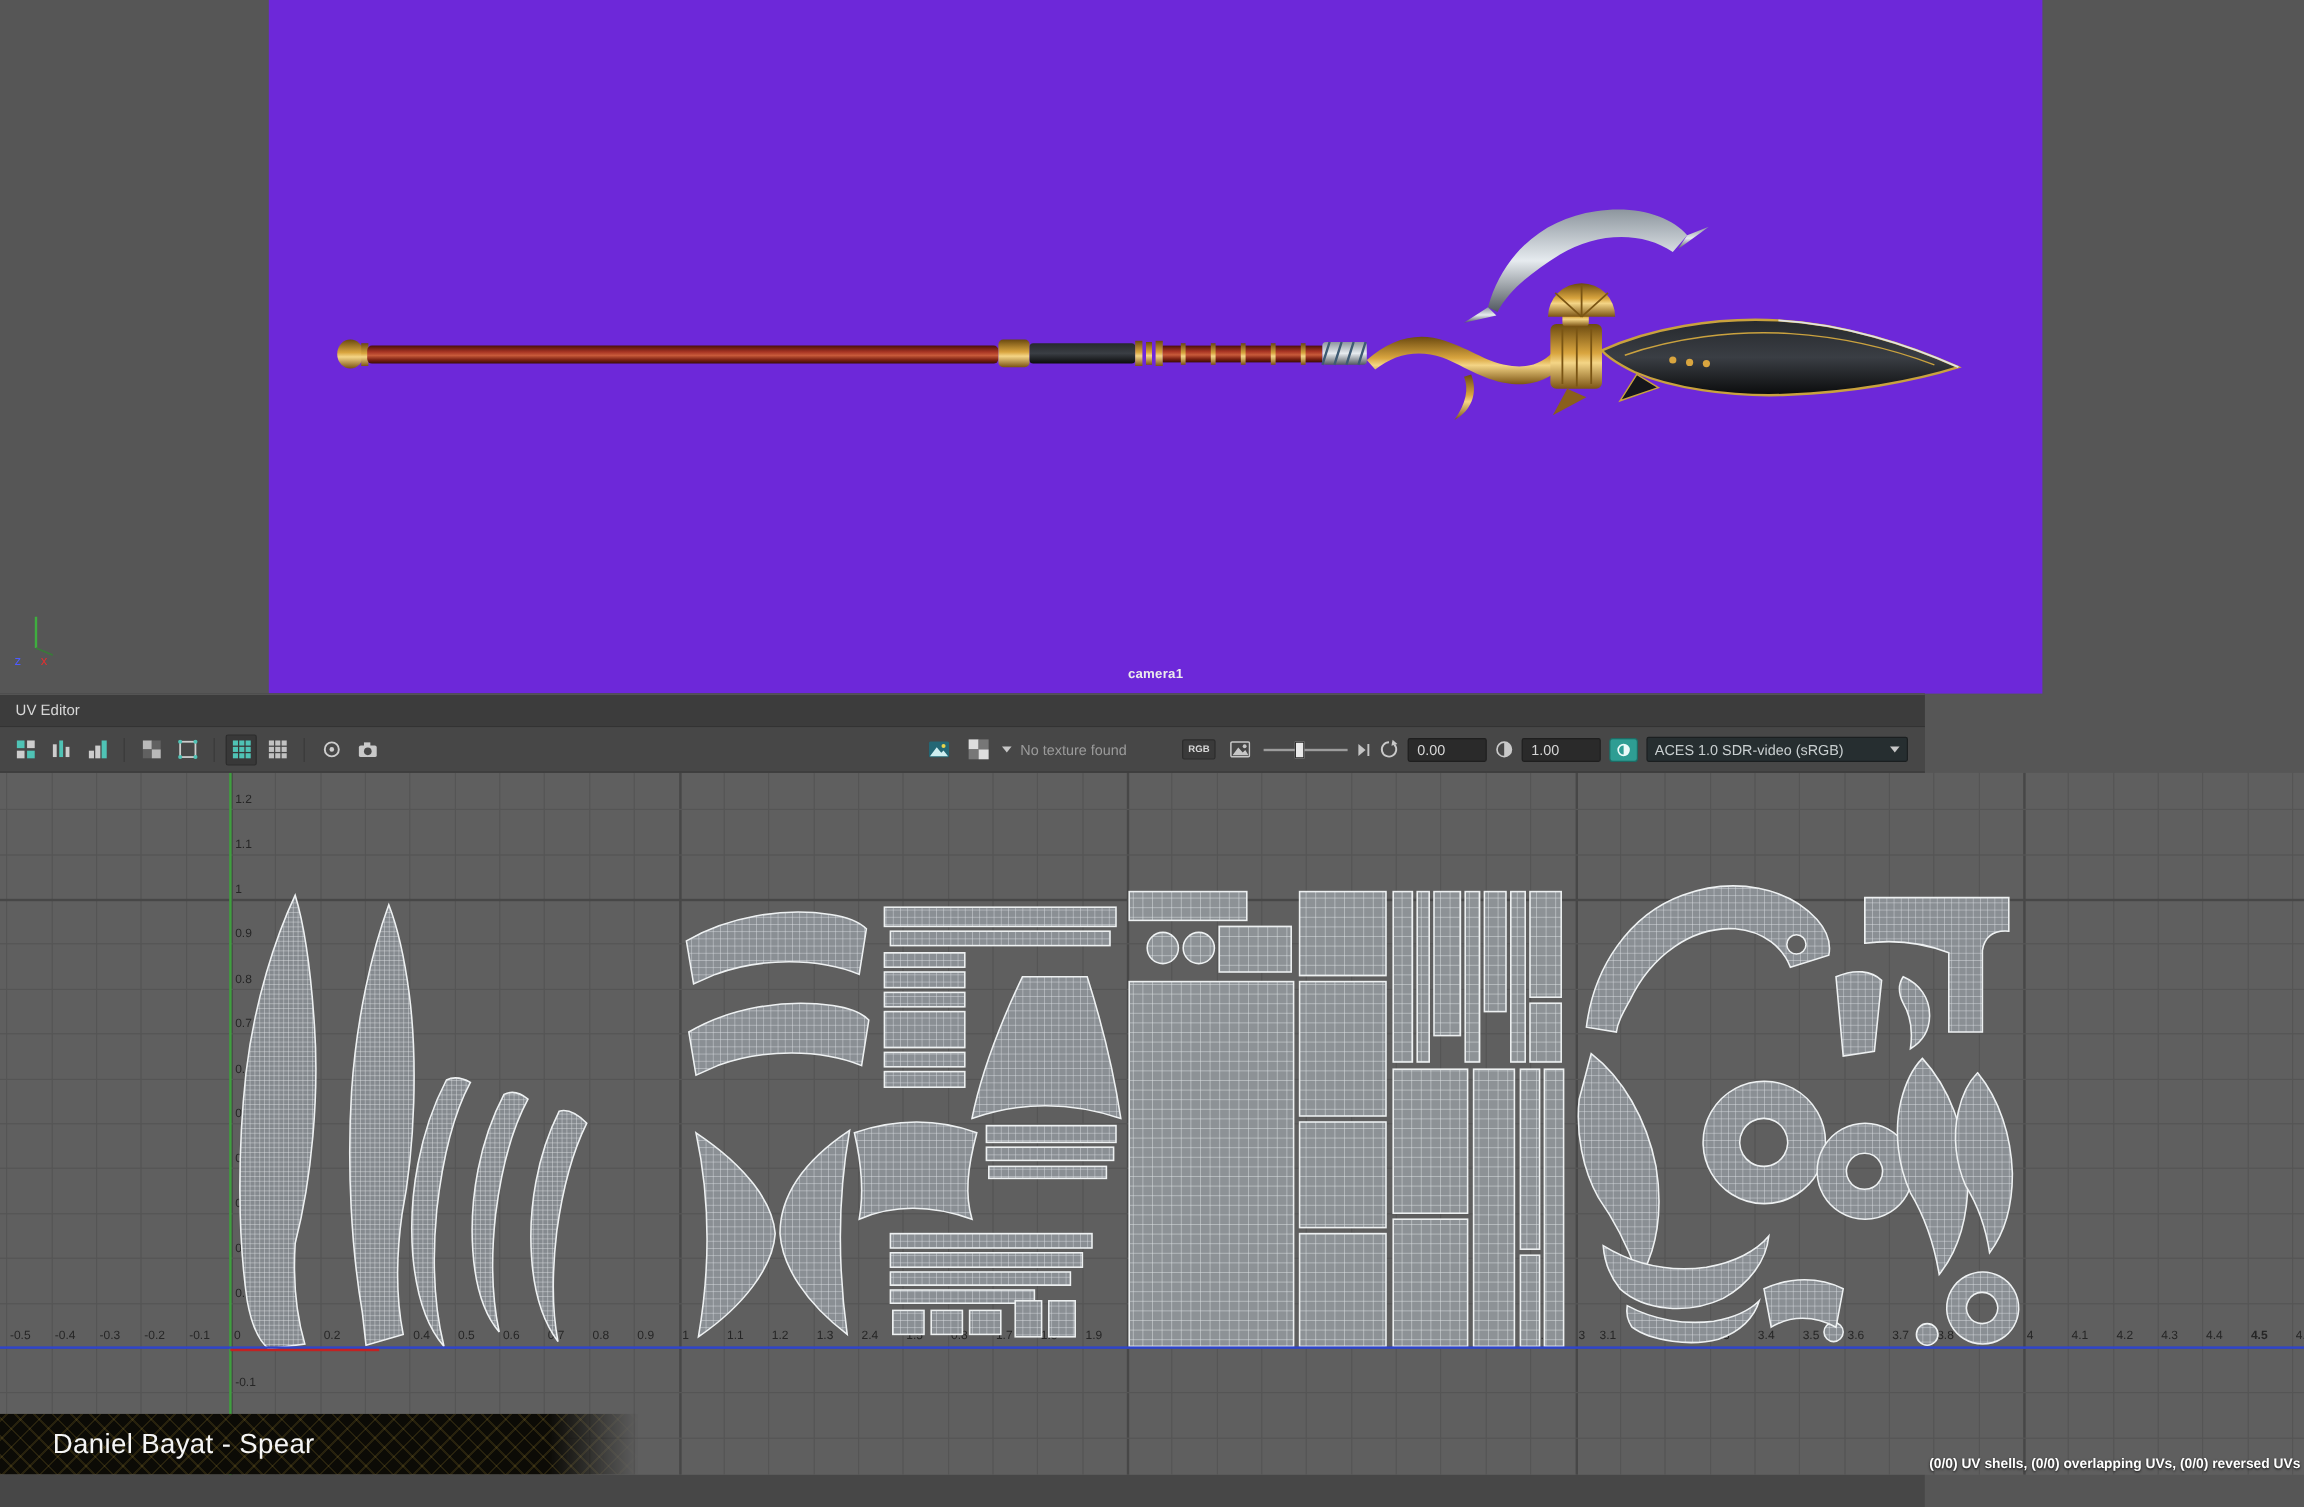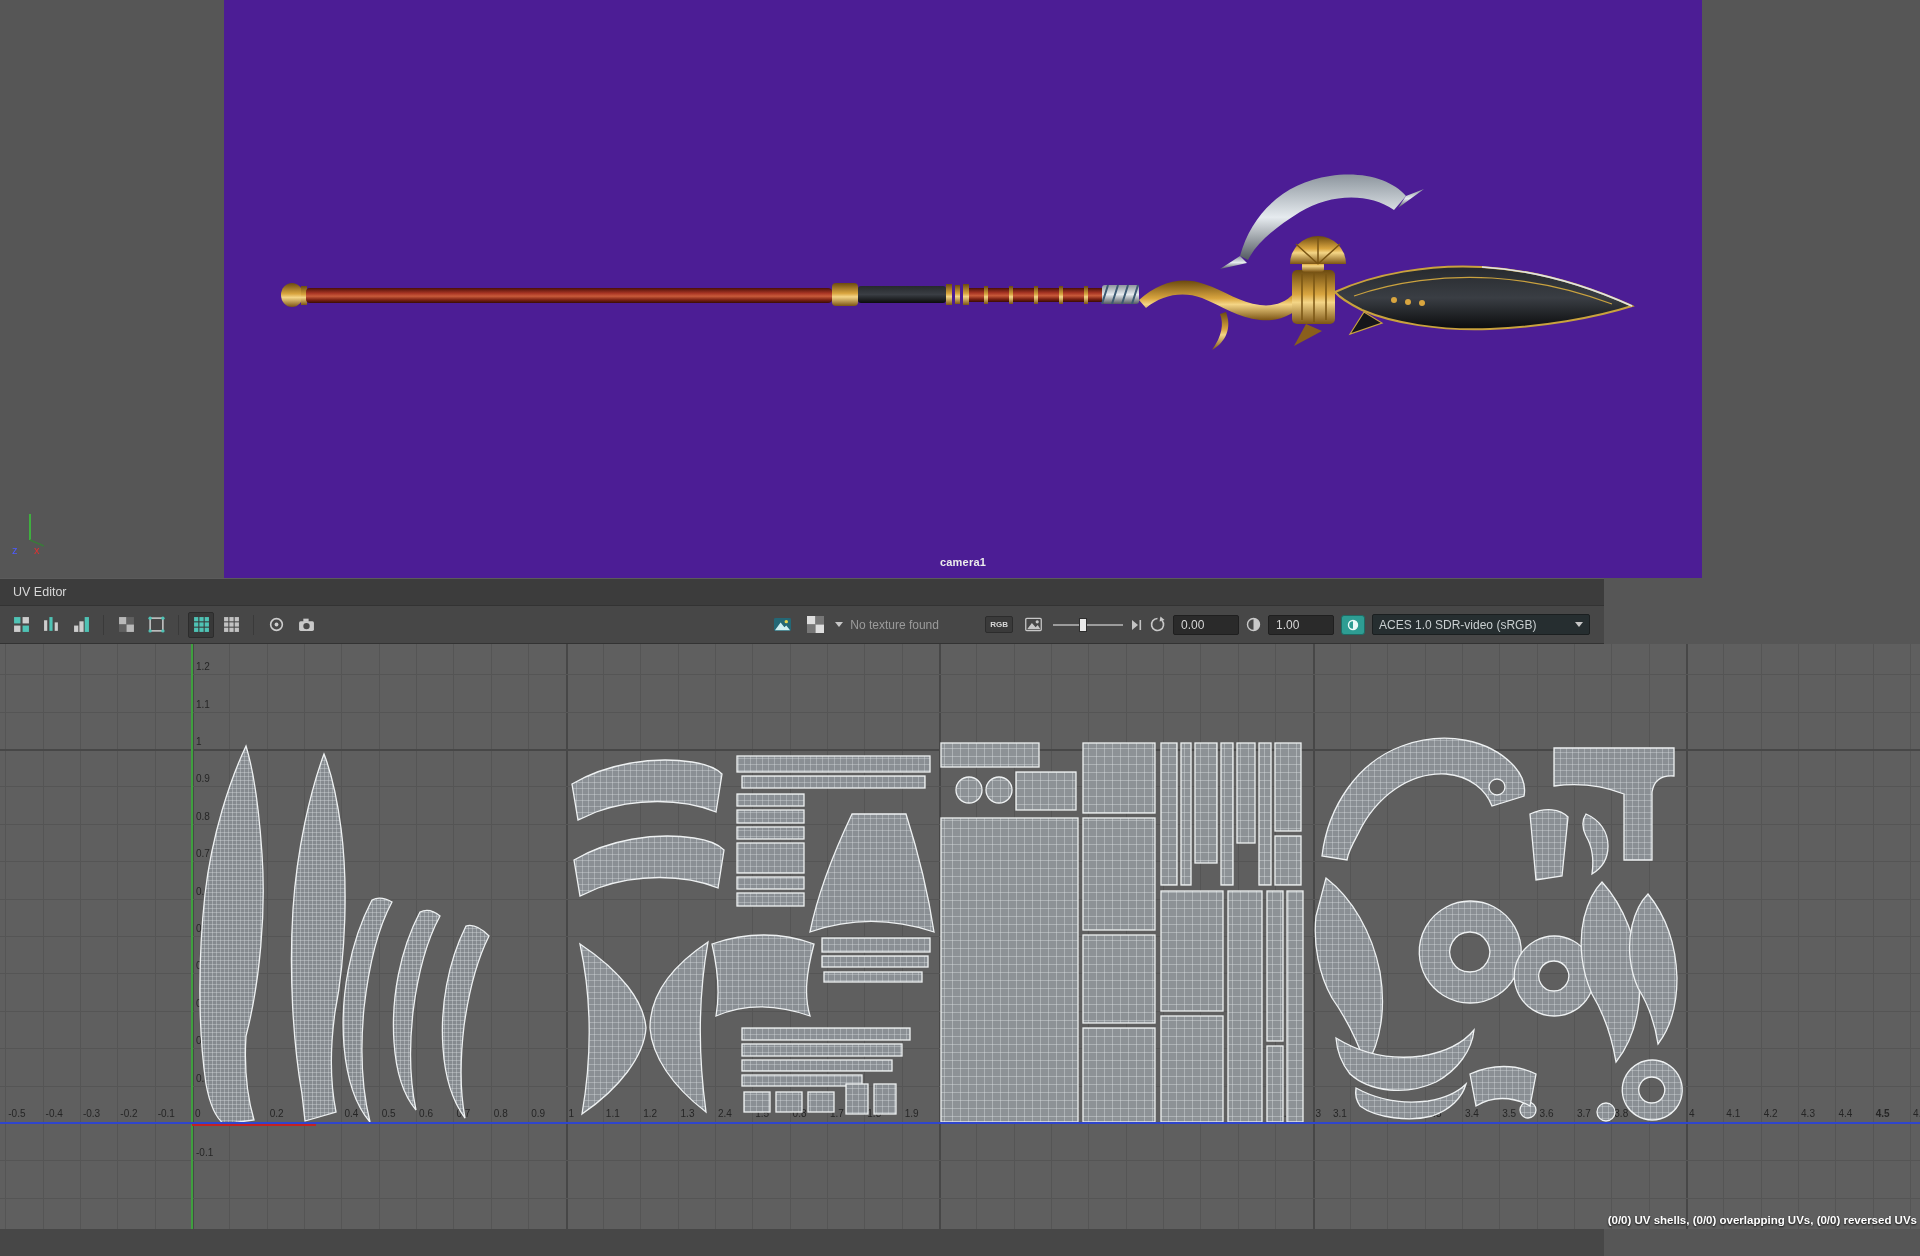--- a/index.html
+++ b/index.html
@@ -1,19 +1,19 @@
 <!DOCTYPE html>
 <html><head>
 <meta charset="utf-8">
 <style>
   *{margin:0;padding:0;box-sizing:border-box}
   html,body{width:1920px;height:1256px;overflow:hidden;background:#565656;font-family:"Liberation Sans",sans-serif;-webkit-font-smoothing:antialiased}
 
   
-  .viewport{position:absolute;left:224px;top:0;width:1478px;height:578px;background:#4c1d95}
+  .viewport{position:absolute;left:224px;top:0;width:1478px;height:578px;background:#6d28d9}
   .viewport svg.spear{position:absolute;inset:0}
   .camera-label{position:absolute;left:50%;bottom:10px;transform:translateX(-50%);color:#ececec;font-size:11px;font-weight:bold;letter-spacing:.2px}
   .axis-gizmo{position:absolute;left:6px;top:506px;width:48px;height:52px}
 
   
   .uv-panel{position:absolute;left:0;top:578px;width:1604px;height:678px;background:#474747}
   .uv-titlebar{height:28px;background:#3c3c3c;border-top:1px solid #5b5b5b;border-bottom:1px solid #333;display:flex;align-items:center;padding-left:13px}
   .uv-titlebar span{color:#d8d8d8;font-size:12.5px}
   .uv-menubar{height:27px;background:#4b4b4b;border-bottom:1px solid #3a3a3a;display:flex;align-items:center;padding-left:6px}
   .menu-item{color:#e2e2e2;font-size:13px;padding:4px 10px;cursor:default}
@@ -392,20 +392,23 @@
           <path d="M1530 170 C1546 163 1560 165 1568 173 L1562 232 L1536 236 Z"></path>
           <path d="M1586 170 C1600 176 1608 188 1608 202 C1608 214 1602 224 1592 230 C1594 216 1592 202 1586 192 C1582 184 1582 176 1586 170 Z"></path>
         </g>
       </g>
     </svg>
 
     <div class="axis-v"></div>
     <div class="axis-h"></div>
     <div class="axis-r"></div>
 
+    <div class="watermark">
+      <span>Daniel Bayat - Spear</span>
+    </div>
     <div class="statusbar">(0/0) UV shells, (0/0) overlapping UVs, (0/0) reversed UVs</div>
   <div class="vline" style="left: 5.25px;"></div>
       <div class="vline" style="left: 42.6px;"></div>
       <div class="vline" style="left: 79.95px;"></div>
       <div class="vline" style="left: 117.3px;"></div>
       <div class="vline" style="left: 154.65px;"></div>
       <div class="vline major" style="left: 192px;"></div>
       <div class="vline" style="left: 229.35px;"></div>
       <div class="vline" style="left: 266.7px;"></div>
       <div class="vline" style="left: 304.05px;"></div>

